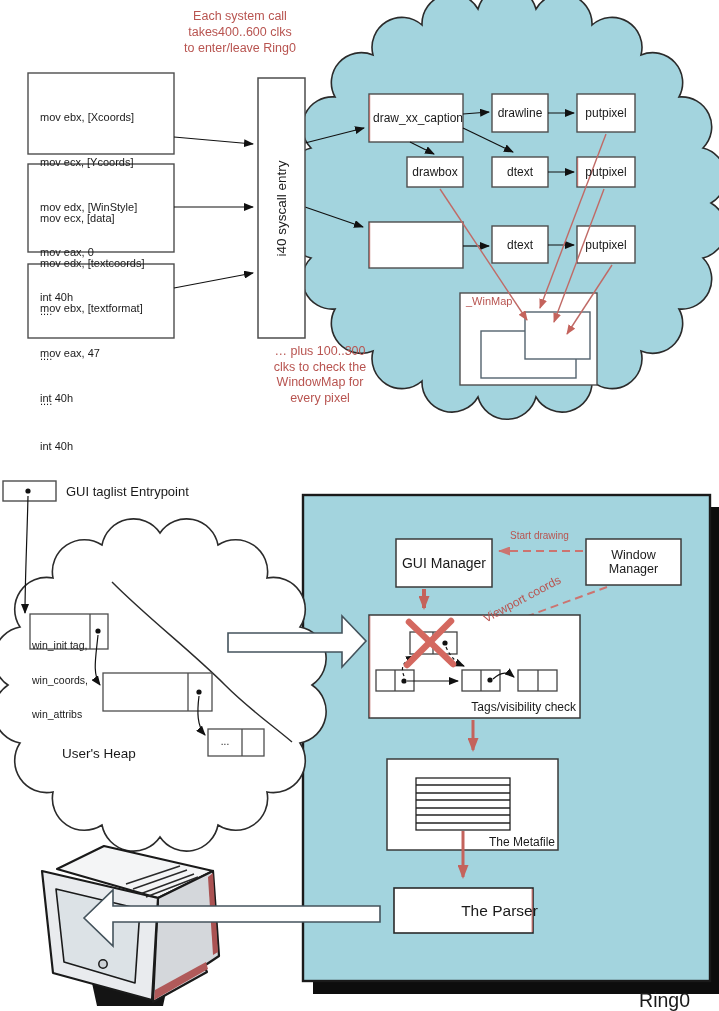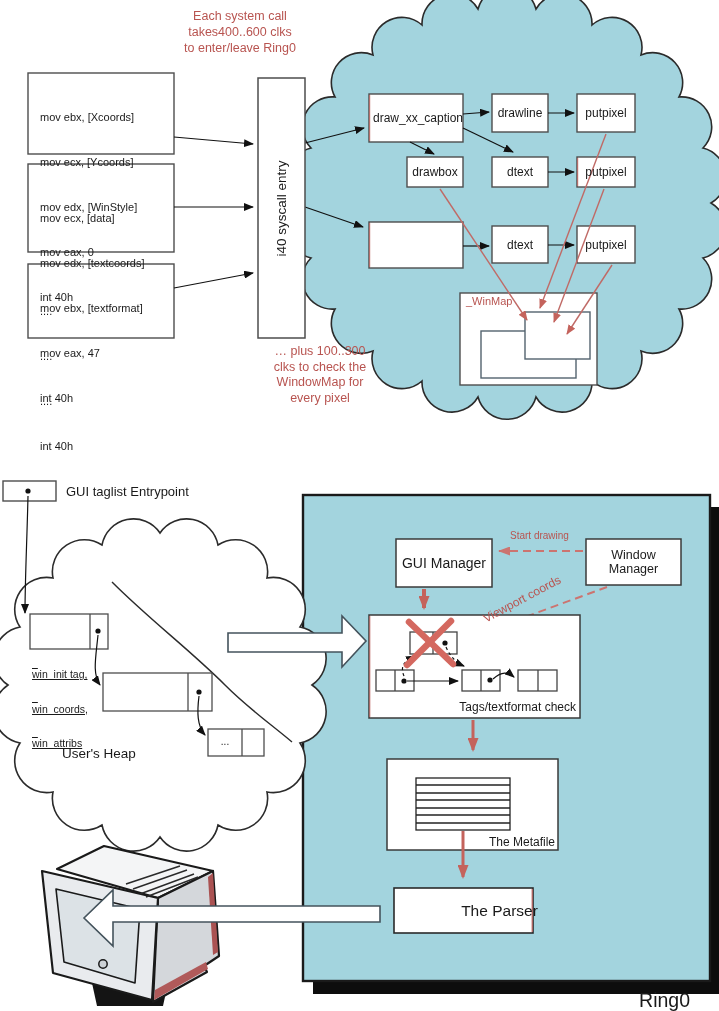--- a/index.html
+++ b/index.html
@@ -241,33 +241,33 @@
 <div class="ov red" style="left:466px;top:295px;font-size:11px;">_WinMap</div>
 <div class="ov red" style="left:258px;top:344px;width:124px;text-align:center;font-size:12.5px;line-height:15.5px;white-space:normal;">
   <div>… plus 100..300</div>
   <div>clks to check the</div>
   <div>WindowMap for</div>
   <div>every pixel</div>
 </div>
 
 <div class="ov" style="left:66px;top:484px;font-size:13px;">GUI taglist Entrypoint</div>
 
-<div class="ov small" style="left:32px;top:646px;width:58px;text-decoration:underline;">
+<div class="ov small" style="left:32px;top:617px;width:58px;">
   <div>win_init tag,</div>
   <div>win_coords,</div>
   <div>win_attribs</div>
 </div>
 <div class="ov ctr" style="left:208px;top:729px;width:34px;height:25px;font-size:10px;">...</div>
 
 <div class="ov" style="left:62px;top:746px;font-size:13.5px;">User's Heap</div>
 
 <div class="ov ctr" style="left:396px;top:539px;width:96px;height:48px;font-size:14px;text-align:right;">GUI Manager</div>
 <div class="ov ctr" style="left:586px;top:539px;width:95px;height:46px;font-size:12.5px;">Window Manager</div>
 
 <div class="ov red" style="left:510px;top:530px;font-size:10px;">Start drawing</div>
 <div class="ov red" style="left:452px;top:592px;width:140px;text-align:center;font-size:12px;transform:rotate(-28deg);">Viewport coords</div>
 
-<div class="ov" style="left:430px;top:700px;width:146px;text-align:right;font-size:12px;">Tags/textformat check</div>
+<div class="ov" style="left:430px;top:700px;width:146px;text-align:right;font-size:12px;">Tags/visibility check</div>
 <div class="ov" style="left:430px;top:835px;width:125px;text-align:right;font-size:12px;">The Metafile</div>
 <div class="ov ctr" style="left:394px;top:888px;width:139px;height:45px;font-size:15.5px;padding-left:36px;">The Parser</div>
 <div class="ov" style="left:618px;top:949px;width:72px;text-align:right;font-size:19.5px;margin-top:40px;">Ring0</div>
 
 </div>
 
 </body></html>

